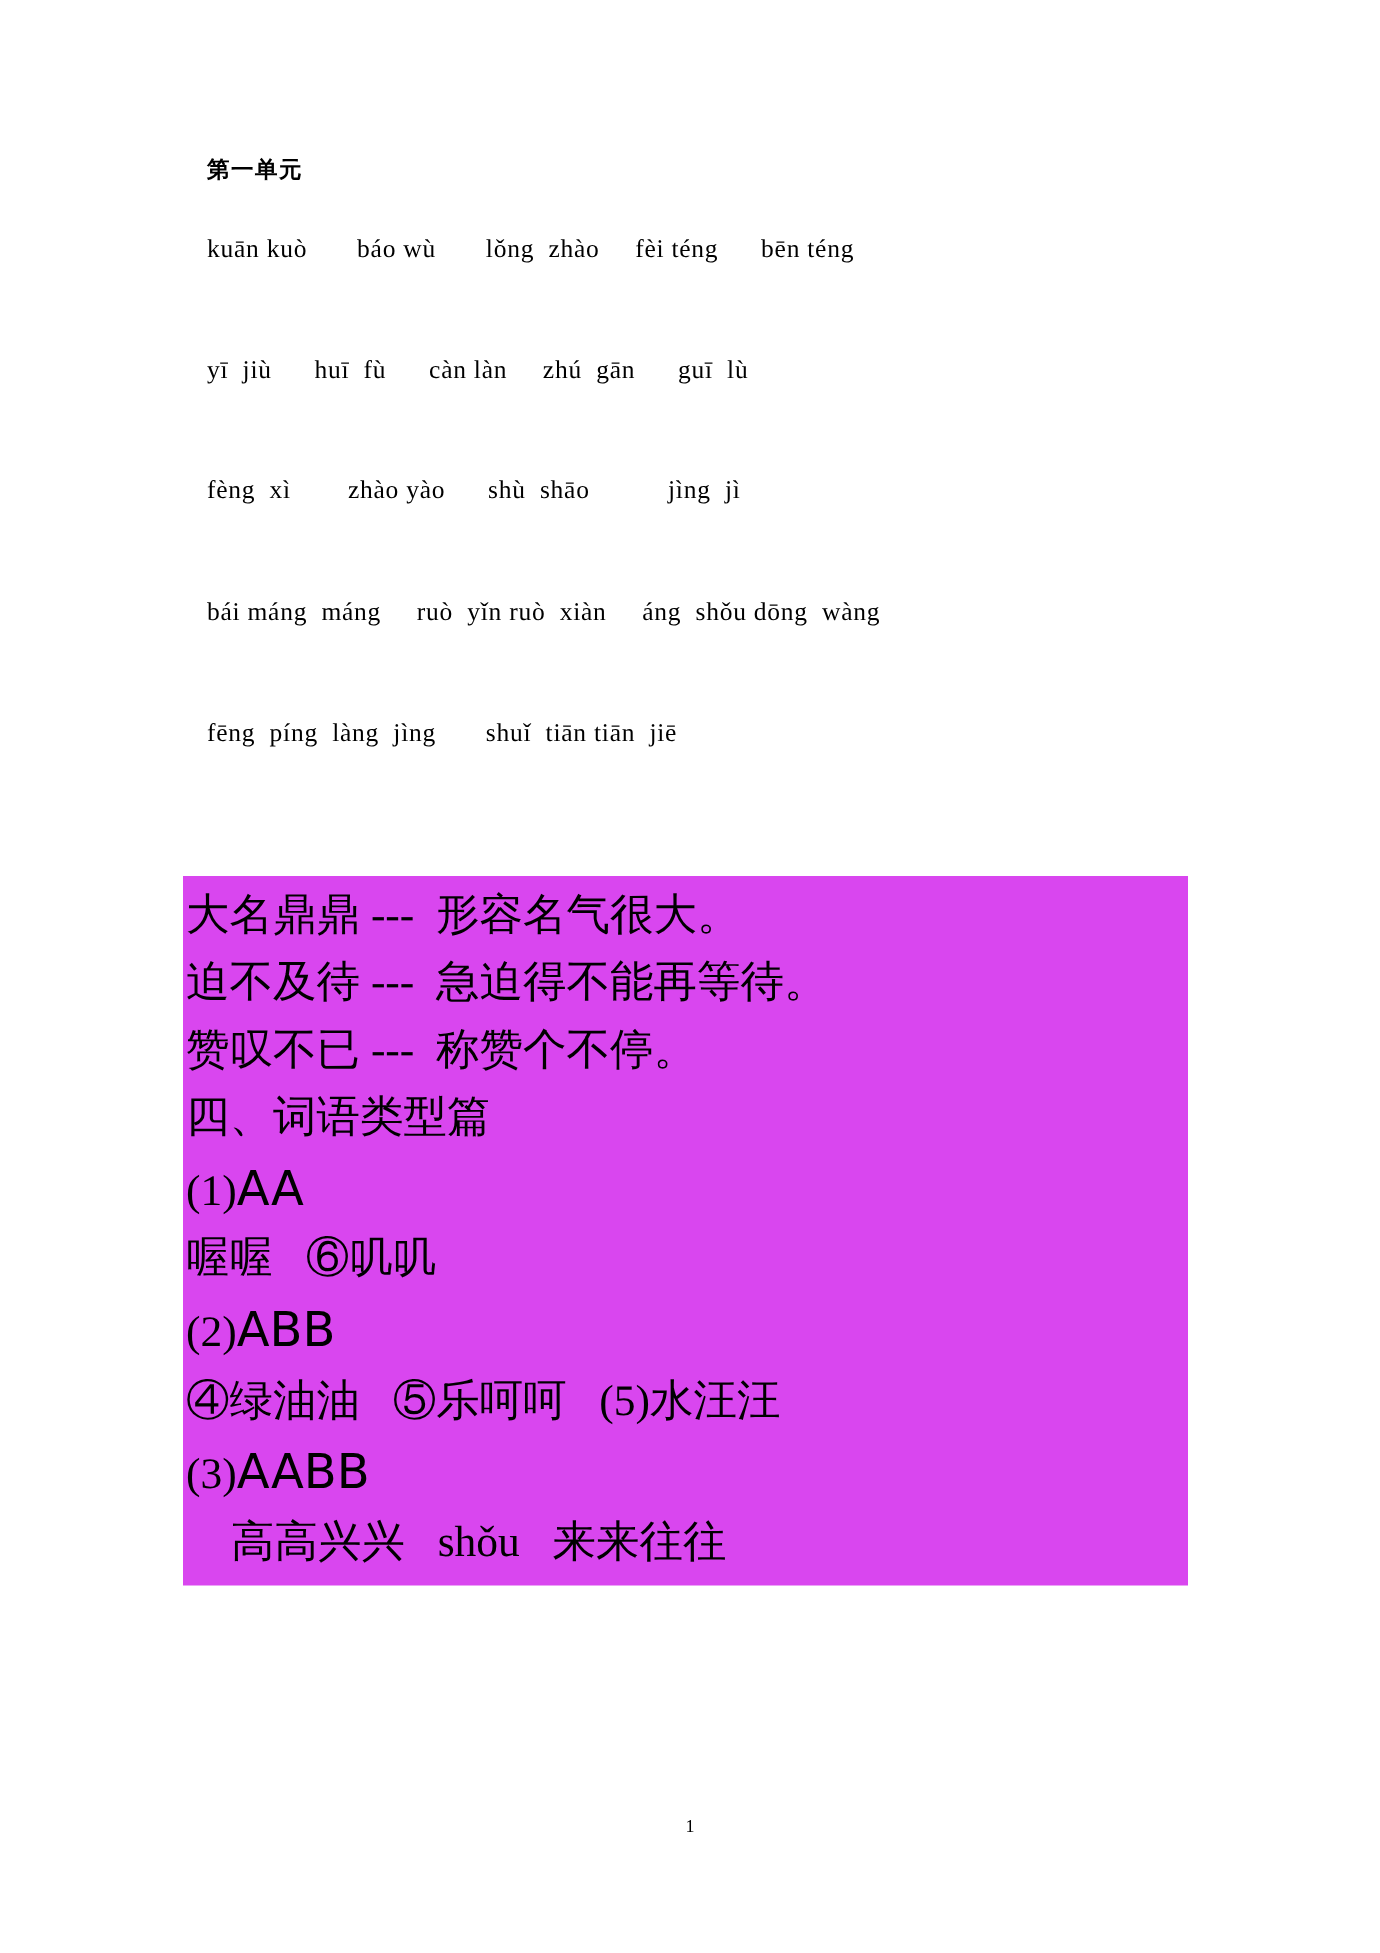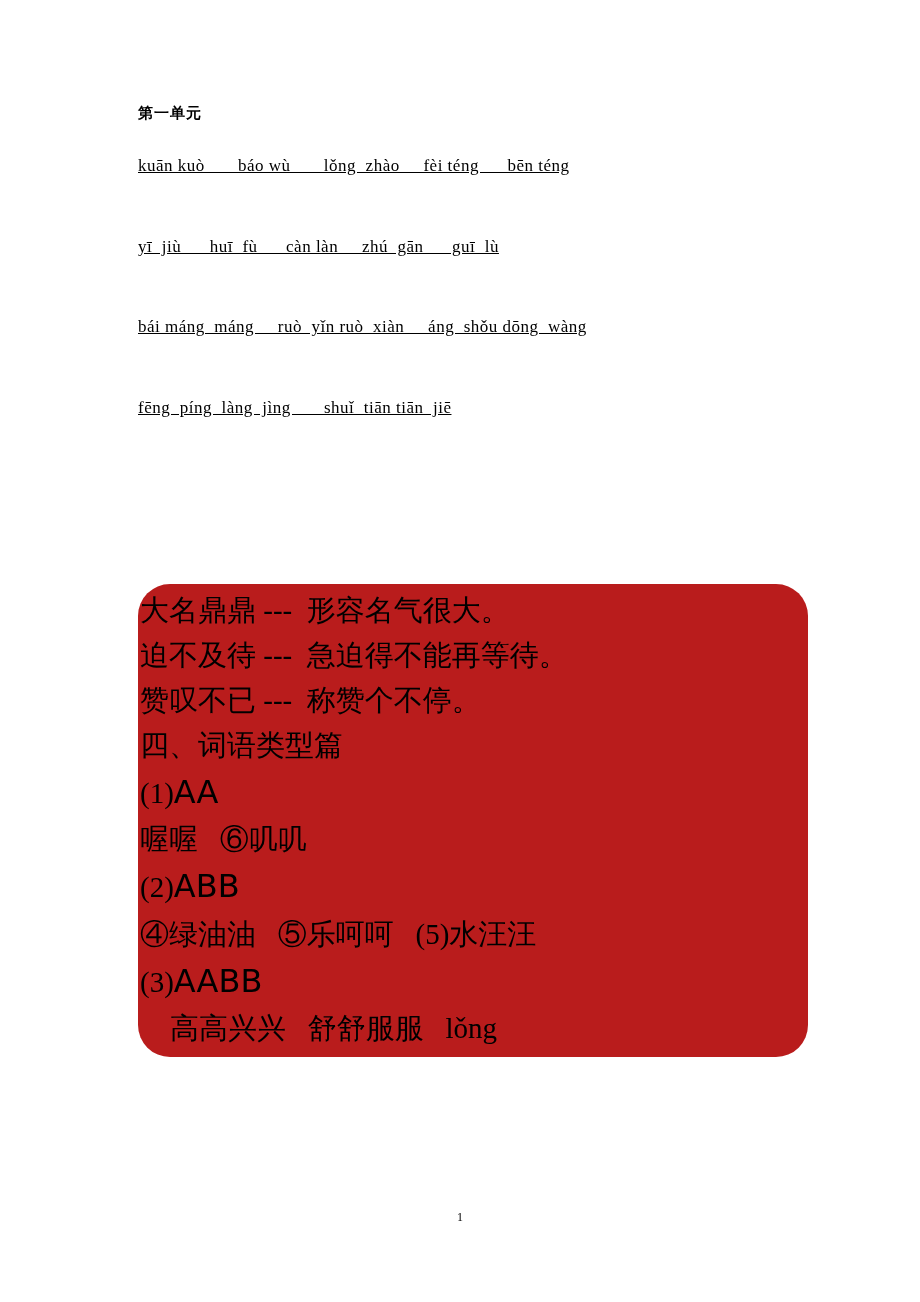--- a/index.html
+++ b/index.html
@@ -30,42 +30,40 @@
   }
   .unit-title {
     font-family: "DejaVu Sans", sans-serif;
     font-size: 15px;
     font-weight: bold;
     letter-spacing: 1px;
     margin: 0 0 0 0;
   }
   .pinyin-block {
     margin-top: 34px;
-    text-decoration: underline;
   }
   .pinyin-line {
     font-family: "Liberation Serif", serif;
     font-size: 17px;
     letter-spacing: 0.5px;
     white-space: pre;
     margin-bottom: 62px;
     line-height: 1.1;
   }
   .pinyin-line:last-child {
     margin-bottom: 0;
   }
   .highlight-block {
     position: absolute;
-    left: 138px;
+    left: 122px;
     top: 584px;
     width: 670px;
-    background: #b91c1c;
+    background: #d946ef;
     padding: 4px 0 6px 0;
     box-sizing: border-box;
-    border-radius: 32px;
   }
   .hl-line {
     font-family: "Liberation Serif", serif;
     font-size: 29px;
     line-height: 1.55;
     white-space: pre;
     padding-left: 2px;
   }
   .hl-line.mixed {
     font-family: "Liberation Serif", serif;
@@ -93,36 +91,37 @@
 <body>
 
 <div class="page">
 
   <div class="content">
     <div class="unit-title">第一单元</div>
 
     <div class="pinyin-block">
       <div class="pinyin-line">kuān kuò       báo wù       lǒng  zhào     fèi téng      bēn téng</div>
       <div class="pinyin-line">yī  jiù      huī  fù      càn làn     zhú  gān      guī  lù</div>
+      <div class="pinyin-line">fèng  xì        zhào yào      shù  shāo           jìng  jì</div>
       <div class="pinyin-line">bái máng  máng     ruò  yǐn ruò  xiàn     áng  shǒu dōng  wàng</div>
       <div class="pinyin-line">fēng  píng  làng  jìng       shuǐ  tiān tiān  jiē</div>
     </div>
   </div>
 
   <div class="highlight-block">
     <div class="hl-line">大名鼎鼎 ---  形容名气很大。</div>
     <div class="hl-line">迫不及待 ---  急迫得不能再等待。</div>
     <div class="hl-line">赞叹不已 ---  称赞个不停。</div>
 
     <div class="hl-line">四、词语类型篇</div>
 
     <div class="hl-line mixed"><span>(1)</span><span class="sans-part">AA</span></div>
     <div class="hl-line">喔喔   ⑥叽叽</div>
 
     <div class="hl-line mixed"><span>(2)</span><span class="sans-part">ABB</span></div>
     <div class="hl-line">④绿油油   ⑤乐呵呵   (5)水汪汪</div>
 
     <div class="hl-line mixed"><span>(3)</span><span class="sans-part">AABB</span></div>
-    <div class="hl-line indent">高高兴兴   舒舒服服   lǒng</div>
+    <div class="hl-line indent">高高兴兴   shǒu   来来往往</div>
   </div>
 
   <div class="page-number">1</div>
 </div>
 
 </body></html>

